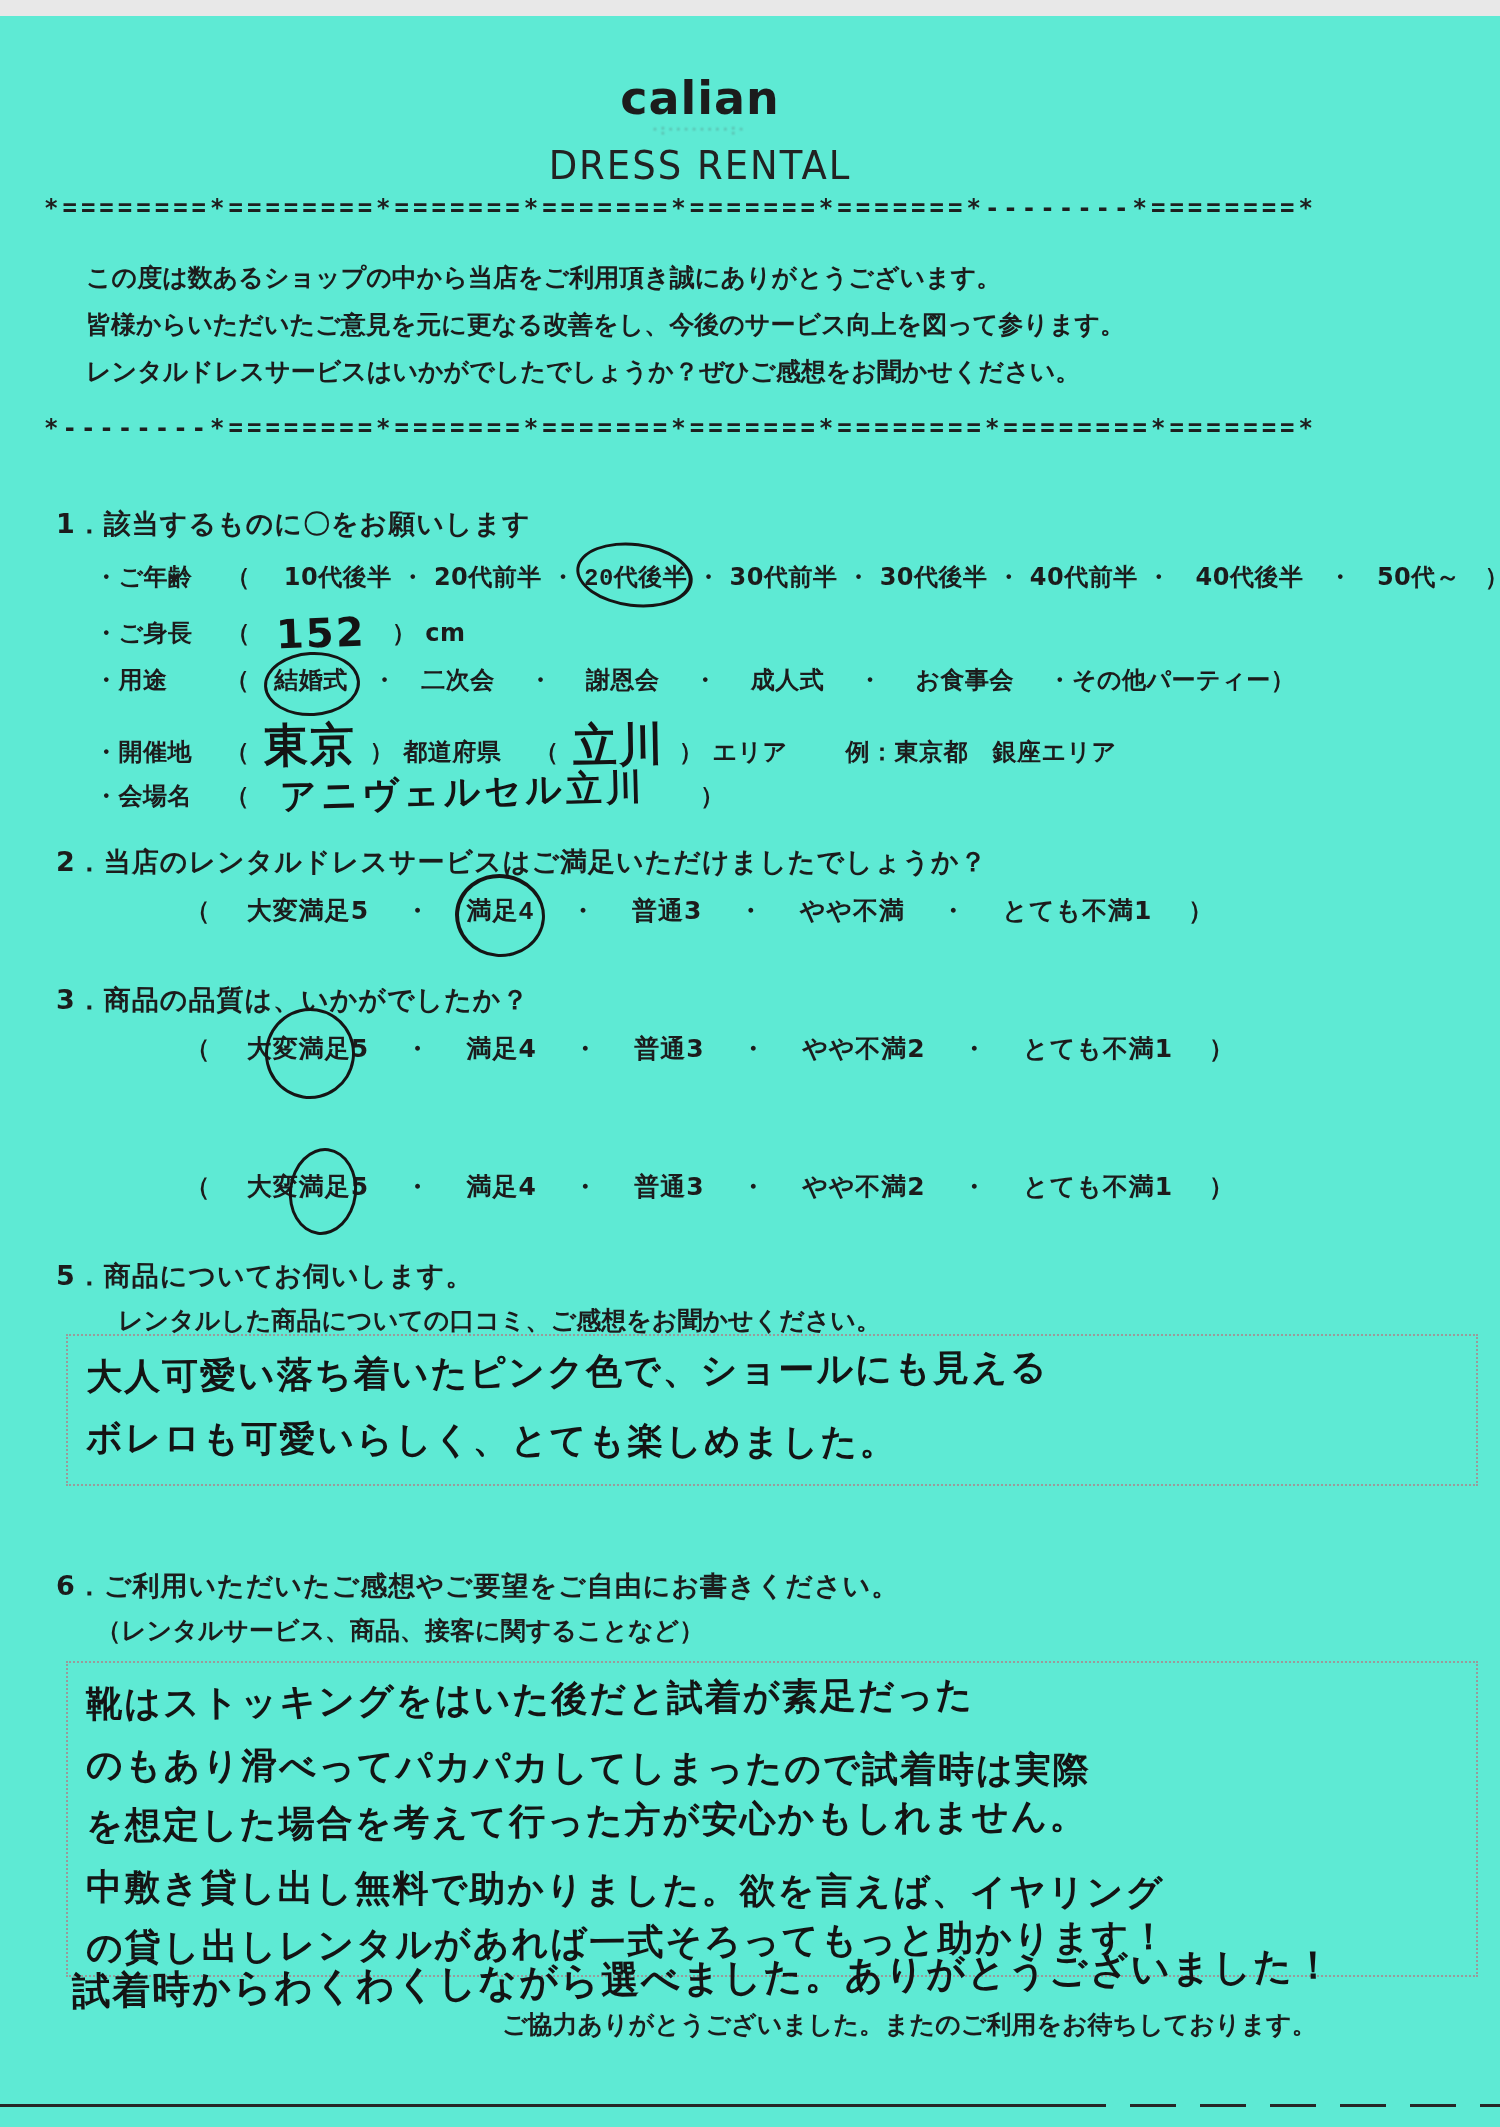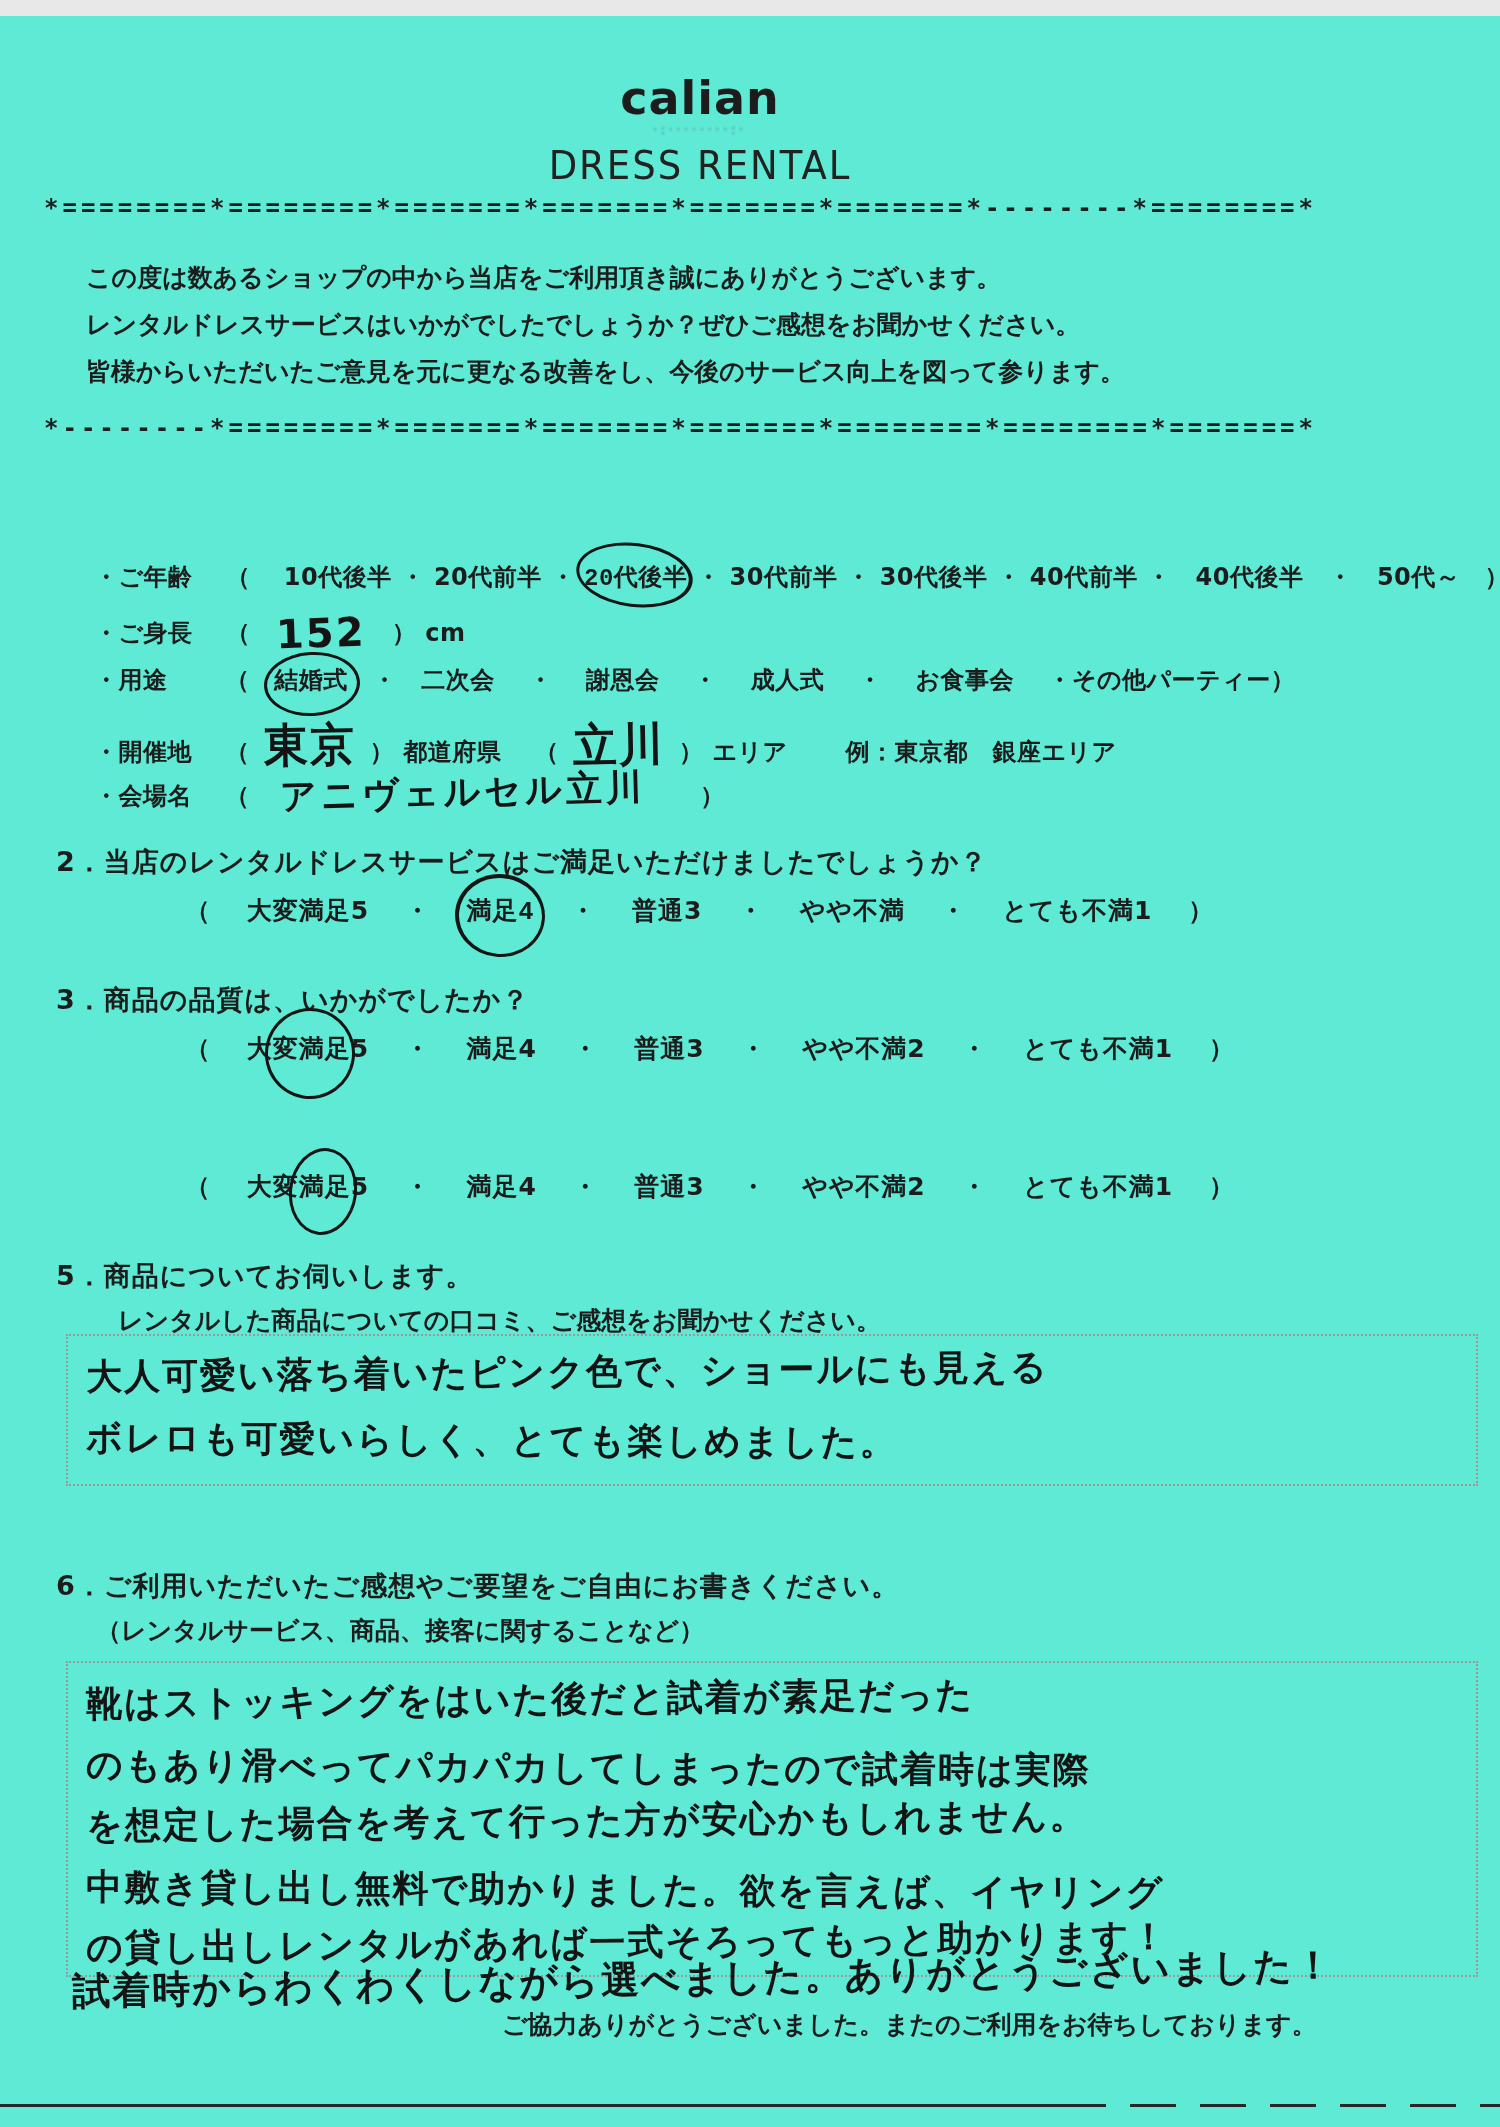--- a/index.html
+++ b/index.html
@@ -61,26 +61,27 @@
   <div class="logo-block">
     <div class="logo">calian</div>
     <div class="tagline">·:········:·</div>
     <div class="subtitle">DRESS RENTAL</div>
   </div>
 
   <div class="divider divider-top">*========*========*=======*=======*=======*=======*--------*========*</div>
 
   <div class="intro">
     <div>この度は数あるショップの中から当店をご利用頂き誠にありがとうございます。</div>
+    <div>皆様からいただいたご意見を元に更なる改善をし、今後のサービス向上を図って参ります。</div>
     <div>レンタルドレスサービスはいかがでしたでしょうか？ぜひご感想をお聞かせください。</div>
-    <div>皆様からいただいたご意見を元に更なる改善をし、今後のサービス向上を図って参ります。</div>
   </div>
 
   <div class="divider divider-mid">*--------*========*=======*=======*=======*========*========*=======*</div>
 
+  <div class="q-title" style="top:490px;">1．該当するものに〇をお願いします</div>
 
   <div class="q-row" style="left:94px;top:545px;">
     <span>・ご年齢　 （　 10代後半 ・ 20代前半 ・ </span><span class="circled c-age"><span>20代後半</span></span><span> ・ 30代前半 ・ 30代後半 ・ 40代前半 ・　40代後半　・　50代～　）</span>
   </div>
 
   <div class="q-row" style="left:94px;top:594px;">
     <span>・ご身長　 （</span><span class="hw hw-inline">152</span><span>） cm</span>
   </div>
 
   <div class="q-row" style="left:94px;top:700px;">

